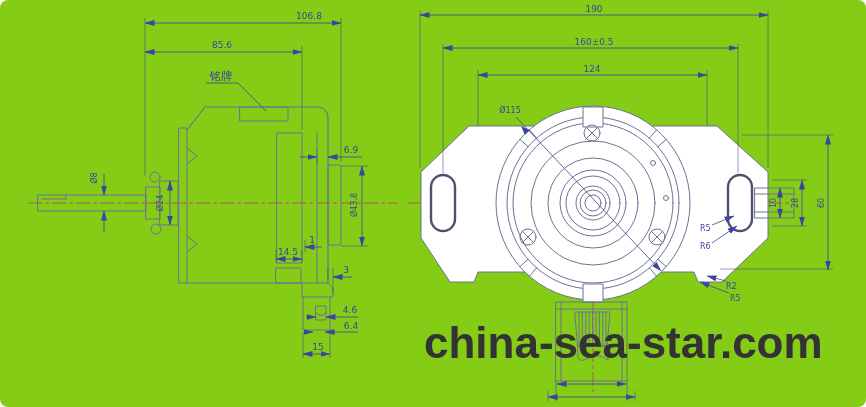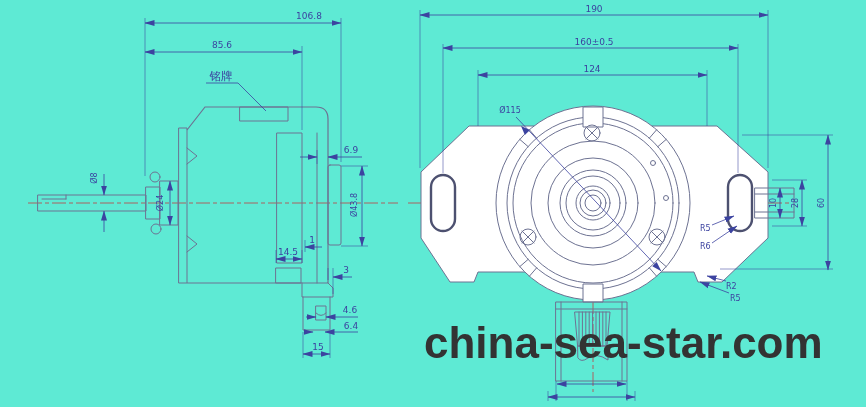--- a/index.html
+++ b/index.html
@@ -1,17 +1,17 @@
 <!DOCTYPE html>
 <html><head>
 <meta charset="utf-8">
 <style>
   html,body{margin:0;padding:0;background:#fff;}
-  #stage{position:relative;width:866px;height:407px;background:#5eead4;overflow:hidden;
-         font-family:"Liberation Sans",sans-serif;}
+  #stage{position:relative;width:866px;height:407px;background:#84cc16;overflow:hidden;
+         font-family:"Liberation Sans",sans-serif;border-radius:8px;}
   svg{position:absolute;left:0;top:0;}
   .g  {stroke:#6d7292;stroke-width:1;fill:none;stroke-linejoin:round;stroke-linecap:round;}
   .g2 {stroke:#6d7292;stroke-width:1.2;fill:none;}
   .gf {stroke:#6d7292;stroke-width:1;fill:#ffffff;stroke-linejoin:round;}
   .slot{stroke:#4d5170;stroke-width:2.4;fill:none;}
   .d  {stroke:#3c43a0;stroke-width:.8;fill:none;}
   .ext{stroke:#3c43a0;stroke-width:.55;fill:none;}
   .red{stroke:#b35454;stroke-width:.9;fill:none;stroke-dasharray:14 3 4 3;}
   .t  {fill:#3c43a0;font-family:"DejaVu Sans",sans-serif;font-size:9px;}
   .ts {fill:#3c43a0;font-family:"DejaVu Sans",sans-serif;font-size:8px;}

